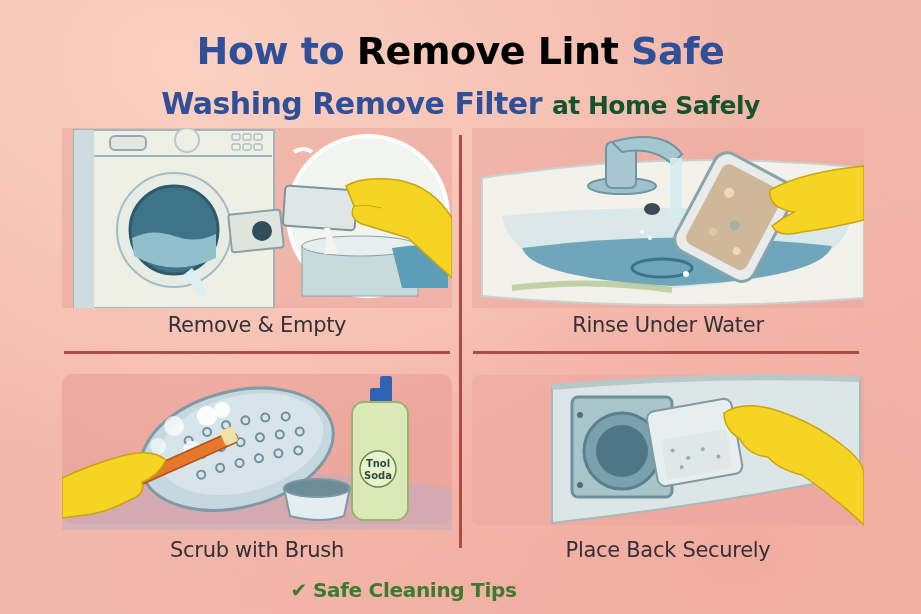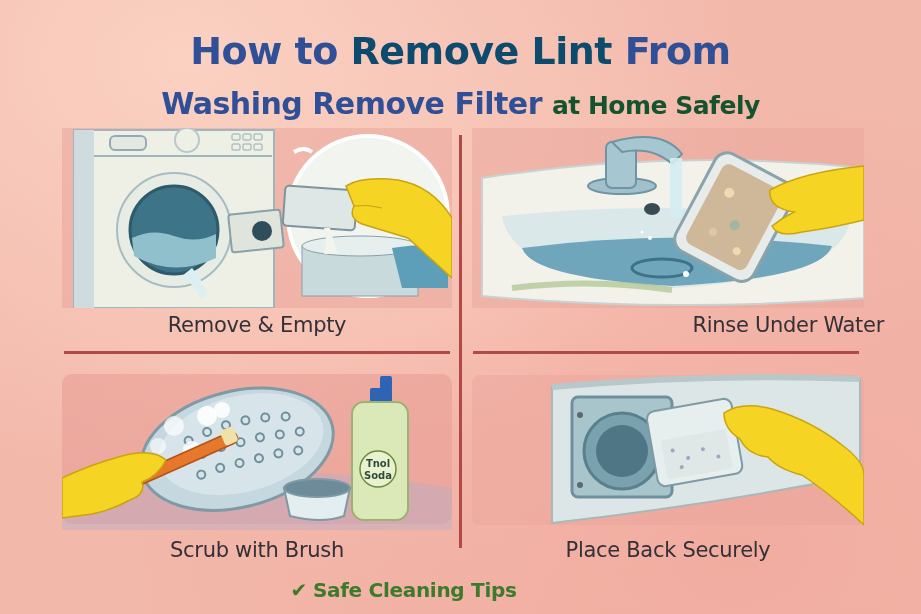--- a/index.html
+++ b/index.html
@@ -13,41 +13,41 @@
     font-family: "DejaVu Sans", sans-serif;
     position: relative;
   }
   .title-line {
     position: absolute; left: 0; width: 921px; text-align: center;
     font-family: "DejaVu Sans", sans-serif; font-weight: bold; letter-spacing: -0.5px;
   }
   #title1 { top: 28px; font-size: 38px; line-height: 46px; }
   #title2 { top: 84px; font-size: 30px; line-height: 40px; }
   .blue { color: #2f4f96; }
-  .orange { color: #0c4a6e; }
+  .orange { color: #000000; }
   .sub-orange { color: #14532d; font-size: 25px; }
   .vline { position: absolute; left: 459px; top: 135px; width: 3px; height: 413px; background: #b04a46; }
   .hline { position: absolute; top: 351px; height: 3px; background: #b04a46; }
   .panel { position: absolute; }
   .panel svg { position: absolute; left: 0; top: 0; }
   .caption {
     position: absolute; text-align: center; color: #333038;
     font-family: "DejaVu Sans", sans-serif; font-size: 21px; letter-spacing: -0.3px;
   }
   .footer {
     position: absolute; top: 578px; left: 0; width: 807px; text-align: center;
     color: #3d7a2a; font-size: 20px; font-weight: bold; letter-spacing: -0.3px;
   }
   .footer .check { margin-right: 6px; }
 </style>
 </head>
 <body>
 
 <div id="title1" class="title-line">
-  <span class="blue">How to </span><span class="orange">Remove Lint</span><span class="blue"> From</span>
+  <span class="blue">How to </span><span class="orange">Remove Lint</span><span class="blue"> Safe</span>
 </div>
 <div id="title2" class="title-line">
   <span class="blue">Washing Remove Filter </span><span class="sub-orange">at Home Safely</span>
 </div>
 
 <div class="vline"></div>
 <div class="hline" style="left:64px;width:386px;"></div>
 <div class="hline" style="left:473px;width:386px;"></div>
 
 <div class="panel" style="left:62px;top:128px;width:390px;height:180px;">
@@ -113,21 +113,21 @@
         <circle cx="250" cy="112" r="4" fill="#dcc8a8"></circle>
     </g>
 
     <path d="M298 62 Q330 44 392 38 L392 92 Q360 100 330 104 Q306 110 300 98 Q310 90 322 84 Q296 80 298 62 Z" fill="#f5d423" stroke="#c9a410" stroke-width="1.5"></path>
 
     <circle cx="178" cy="110" r="2" fill="#ffffff"></circle>
       <circle cx="170" cy="104" r="1.5" fill="#ffffff"></circle>
       <circle cx="214" cy="146" r="3" fill="#ffffff"></circle>
   </svg>
 </div>
-<div class="caption" style="left:492px;top:313px;width:392px;text-align:right;">Rinse Under Water</div>
+<div class="caption" style="left:472px;top:313px;width:392px;">Rinse Under Water</div>
 
 <div class="panel" style="left:62px;top:368px;width:390px;height:162px;padding-left:8px;">
   <svg width="390" height="162" viewBox="0 0 390 162">
     <rect x="0" y="6" width="390" height="150" rx="10" fill="#e79a94" opacity="0.55"></rect>
     <path d="M0 110 Q200 90 390 120 L390 162 L0 162 Z" fill="#b8aec8" opacity="0.45"></path>
 
     <g transform="rotate(-14 180 80)">
       <ellipse cx="175" cy="80" rx="98" ry="58" fill="#c6d8df" stroke="#7f9aa5" stroke-width="3"></ellipse>
       <ellipse cx="180" cy="76" rx="84" ry="48" fill="#d7e5ea"></ellipse>
       <g fill="none" stroke="#6f8f9c" stroke-width="2">

